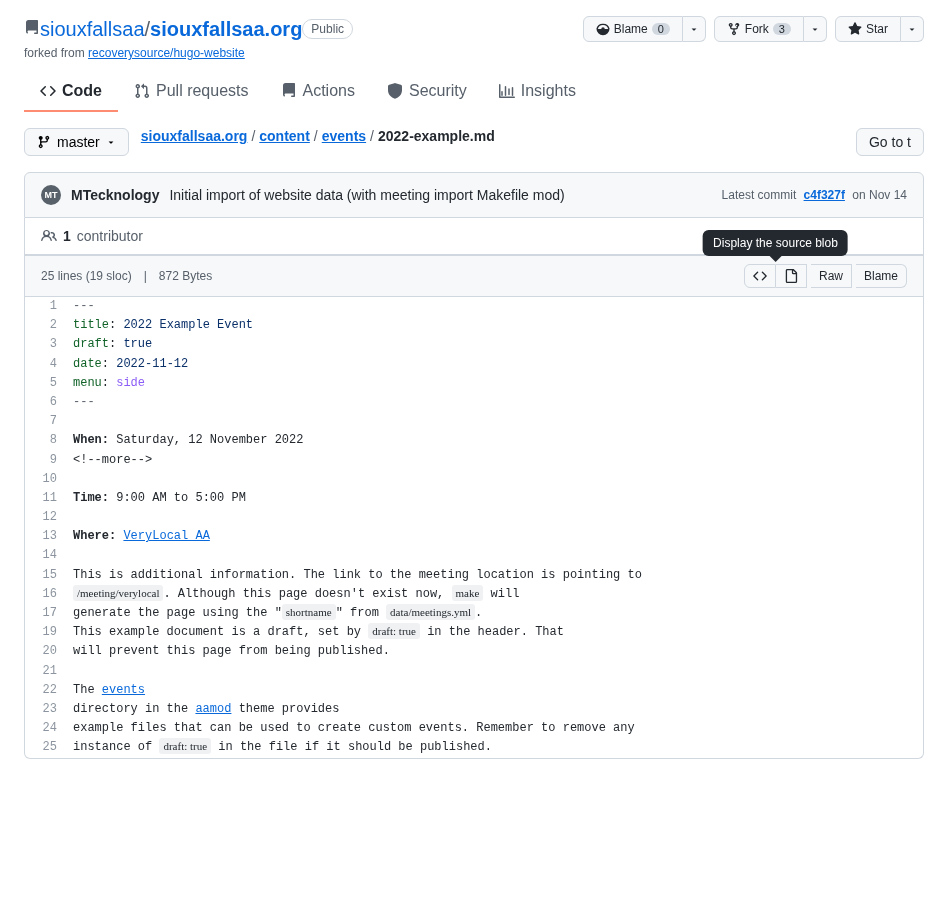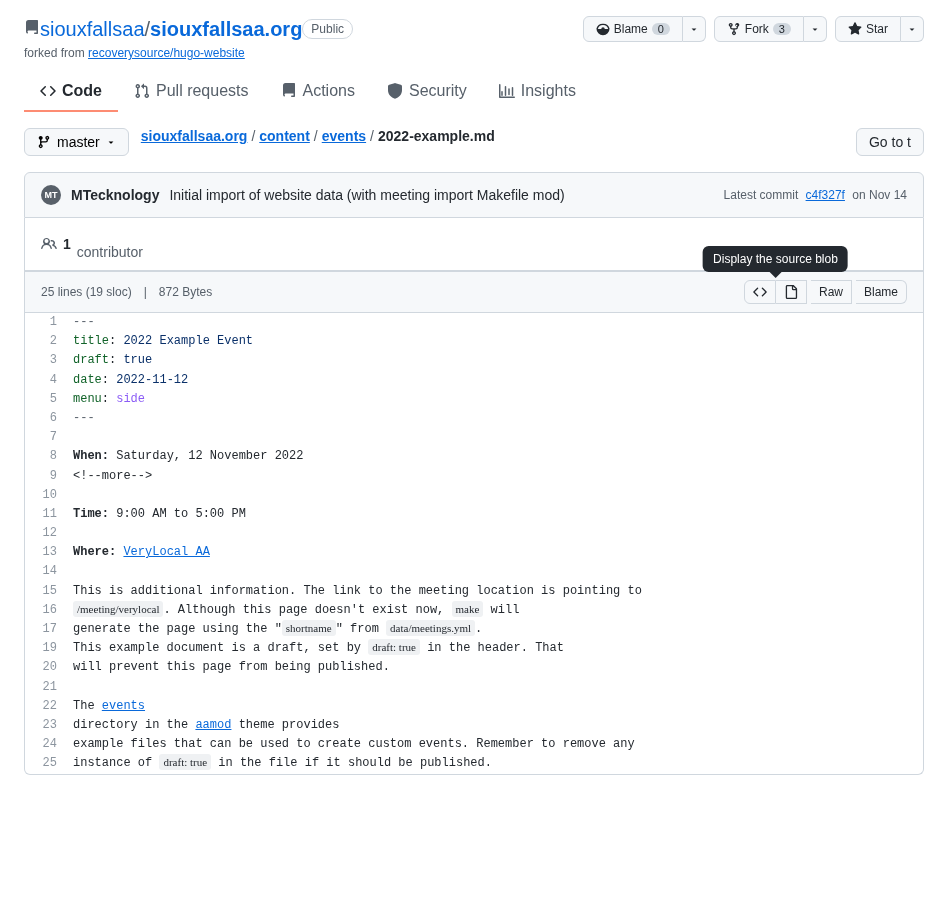--- a/index.html
+++ b/index.html
@@ -197,31 +197,31 @@
     <span> t</span>
   </button>
 </div>
 
 <div class="commit-bar">
   <div class="avatar" style="background: #586069; display:flex; align-items:center; justify-content:center; color:#fff; font-size:9px; font-weight:600;">MT</div>
   <span style="font-weight:600;">MTecknology</span>
   <span>Initial import of website data (with meeting import Makefile mod)</span>
   <div class="commit-meta">
     <span>Latest commit</span>
-    <a style="color:#0969da; margin-left:4px;" href="#">c4f327f</a>
+    <a style="color:#0969da; margin-left:4px;font-weight:bold;" href="#">c4f327f</a>
     <span style="margin-left:4px;">on Nov 14</span>
   </div>
 </div>
 
 <div class="contributor-row" style="border: 1px solid #d0d7de; border-top: none; margin: 0 24px; background:#fff; padding: 10px 16px;">
   <svg width="16" height="16" viewBox="0 0 16 16" fill="#57606a">
       <path d="M2 5.5a3.5 3.5 0 115.898 2.549 5.507 5.507 0 013.034 4.084.75.75 0 11-1.482.235 4.001 4.001 0 00-7.9 0 .75.75 0 01-1.482-.236A5.507 5.507 0 013.102 8.05 3.49 3.49 0 012 5.5zM11 4a3.001 3.001 0 012.22 5.018 5.01 5.01 0 012.56 3.012.749.749 0 01-.885.954.752.752 0 01-.549-.514 3.507 3.507 0 00-2.522-2.372.75.75 0 01-.574-.73v-.352a.75.75 0 01.416-.672A1.5 1.5 0 0011 5.5c-.167 0-.33.021-.484.06a.75.75 0 11-.364-1.456c.28-.07.573-.104.848-.104zM5.5 3a2 2 0 100 4 2 2 0 000-4z"></path>
     </svg>
   <span style="font-weight:600;">1</span>
-  <span style="color:#57606a;margin-top:16px;">contributor</span>
+  <span style="color:#57606a;">contributor</span>
 </div>
 
 <div class="file-container">
 
   <div class="file-toolbar" style="background:#f6f8fa;">
     <div class="file-info">
       <span>25 lines (19 sloc)</span>
       <span>|</span>
       <span>872 Bytes</span>
     </div>

